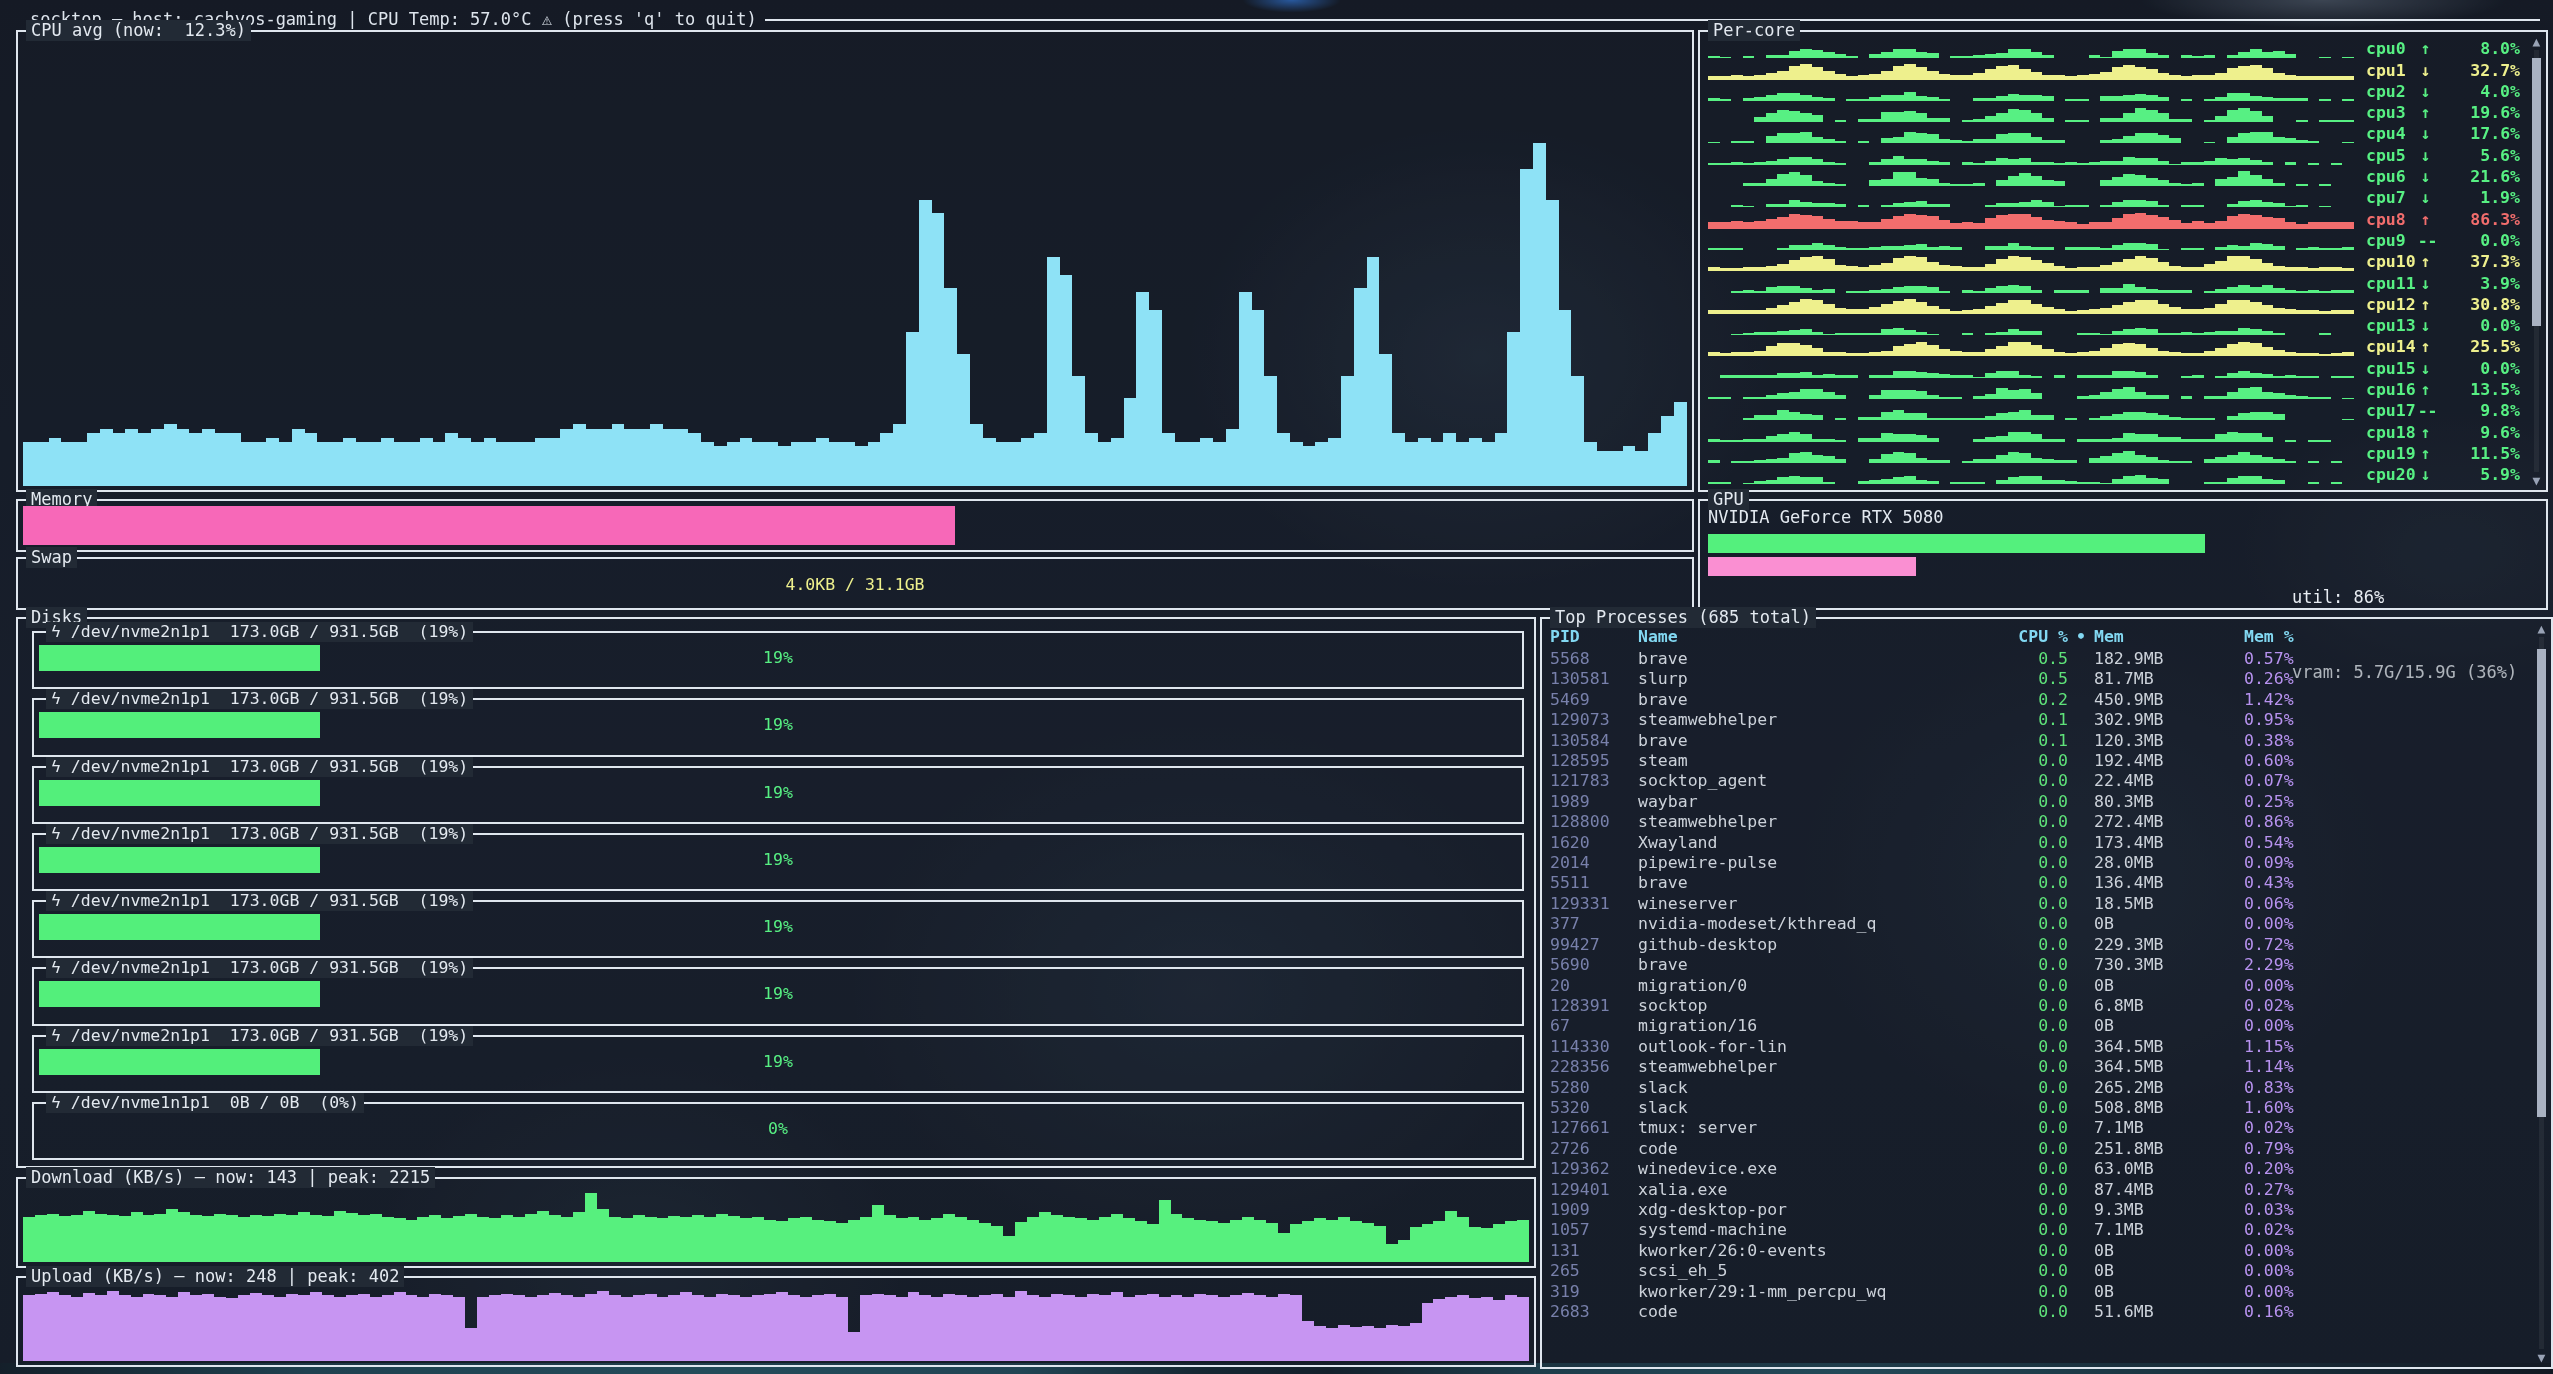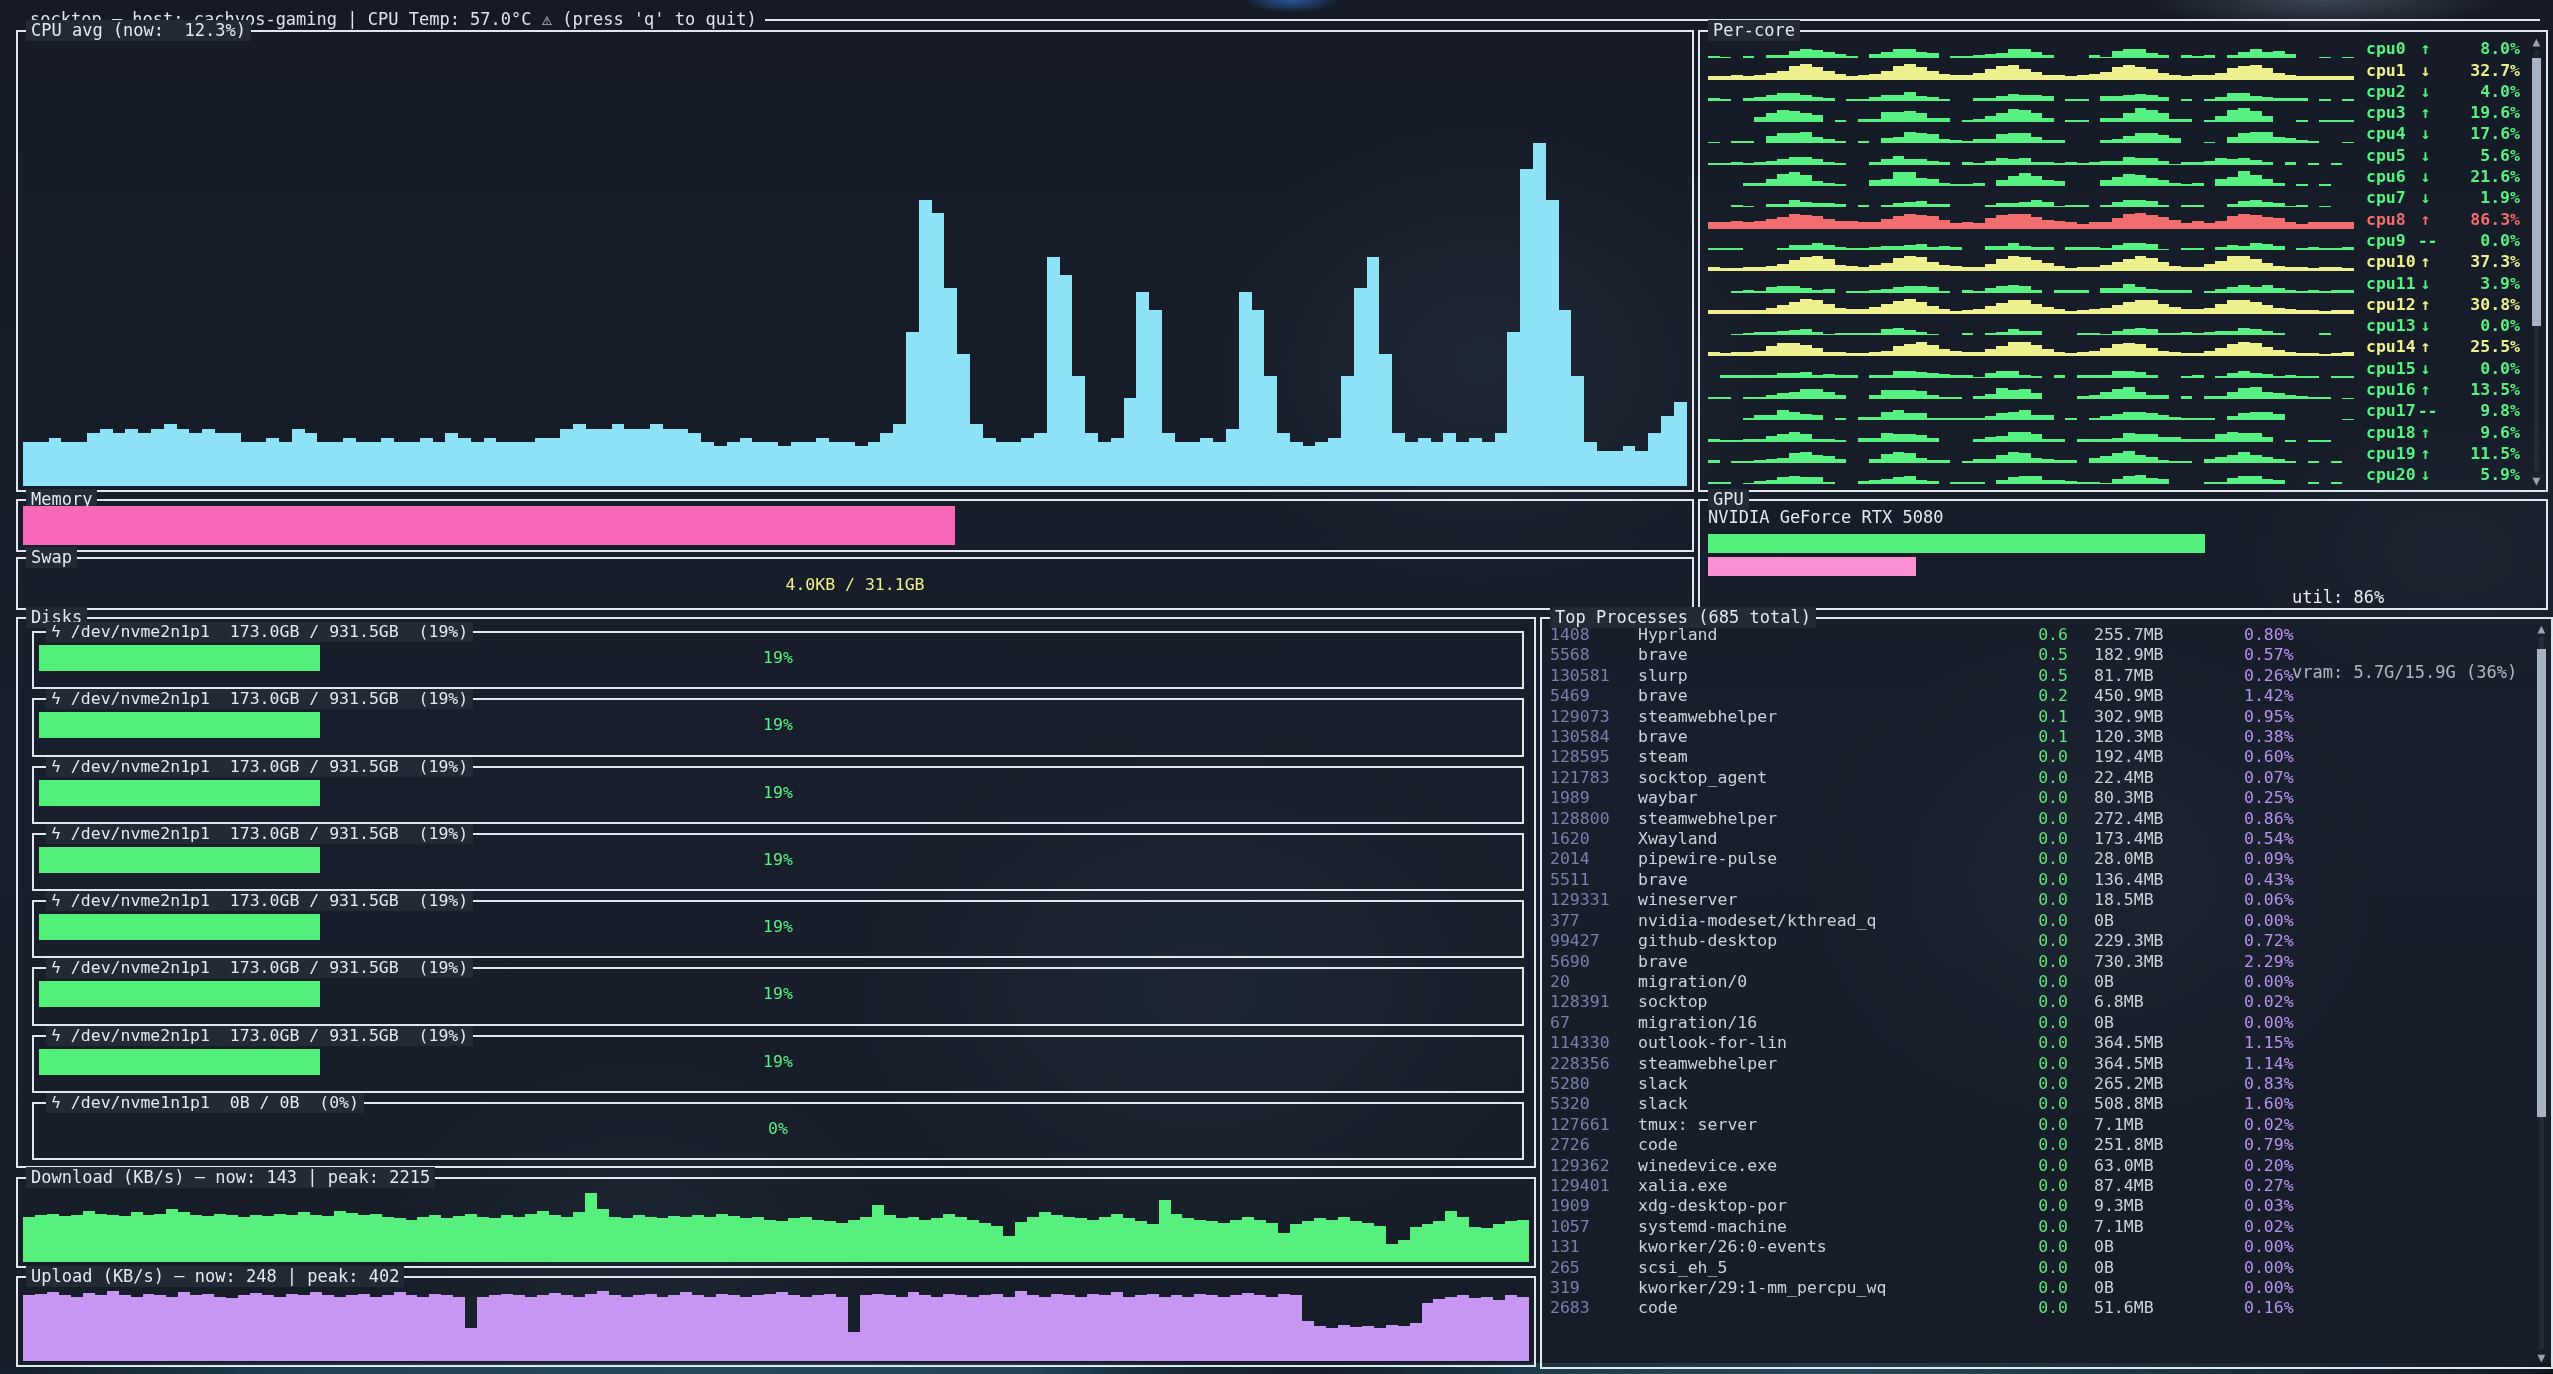--- a/index.html
+++ b/index.html
@@ -1870,22 +1870,29 @@
       <div style="height: 88%; background: rgb(199, 149, 242);"></div>
       <div style="height: 84%; background: rgb(199, 149, 242);"></div>
       <div style="height: 90%; background: rgb(199, 149, 242);"></div>
       <div style="height: 88%; background: rgb(199, 149, 242);"></div>
     </div>
 </div>
 
 <div class="panel" style="left:1540px;top:617px;width:1009px;height:748px;">
   <span class="ptitle">Top Processes (685 total)</span>
   <div style="position:absolute;left:0;right:0;top:6px;">
+    <div class="prochead">
+      <span>PID</span>
+      <span>Name</span>
+      <span class="cpu">CPU %</span>
+      <span class="dot">•</span>
+      <span>Mem</span>
+      <span>Mem %</span>
+    </div>
     <div id="procRows">
-        <div class="procrow"><span class="pid">1408</span><span class="nm">Hyprland</span><span class="cpu">0.6</span><span class="dot"></span><span class="mem">255.7MB</span><span class="mp">0.80%</span></div>
         <div class="procrow"><span class="pid">5568</span><span class="nm">brave</span><span class="cpu">0.5</span><span class="dot"></span><span class="mem">182.9MB</span><span class="mp">0.57%</span></div>
         <div class="procrow"><span class="pid">130581</span><span class="nm">slurp</span><span class="cpu">0.5</span><span class="dot"></span><span class="mem">81.7MB</span><span class="mp">0.26%</span></div>
         <div class="procrow"><span class="pid">5469</span><span class="nm">brave</span><span class="cpu">0.2</span><span class="dot"></span><span class="mem">450.9MB</span><span class="mp">1.42%</span></div>
         <div class="procrow"><span class="pid">129073</span><span class="nm">steamwebhelper</span><span class="cpu">0.1</span><span class="dot"></span><span class="mem">302.9MB</span><span class="mp">0.95%</span></div>
         <div class="procrow"><span class="pid">130584</span><span class="nm">brave</span><span class="cpu">0.1</span><span class="dot"></span><span class="mem">120.3MB</span><span class="mp">0.38%</span></div>
         <div class="procrow"><span class="pid">128595</span><span class="nm">steam</span><span class="cpu">0.0</span><span class="dot"></span><span class="mem">192.4MB</span><span class="mp">0.60%</span></div>
         <div class="procrow"><span class="pid">121783</span><span class="nm">socktop_agent</span><span class="cpu">0.0</span><span class="dot"></span><span class="mem">22.4MB</span><span class="mp">0.07%</span></div>
         <div class="procrow"><span class="pid">1989</span><span class="nm">waybar</span><span class="cpu">0.0</span><span class="dot"></span><span class="mem">80.3MB</span><span class="mp">0.25%</span></div>
         <div class="procrow"><span class="pid">128800</span><span class="nm">steamwebhelper</span><span class="cpu">0.0</span><span class="dot"></span><span class="mem">272.4MB</span><span class="mp">0.86%</span></div>
         <div class="procrow"><span class="pid">1620</span><span class="nm">Xwayland</span><span class="cpu">0.0</span><span class="dot"></span><span class="mem">173.4MB</span><span class="mp">0.54%</span></div>

